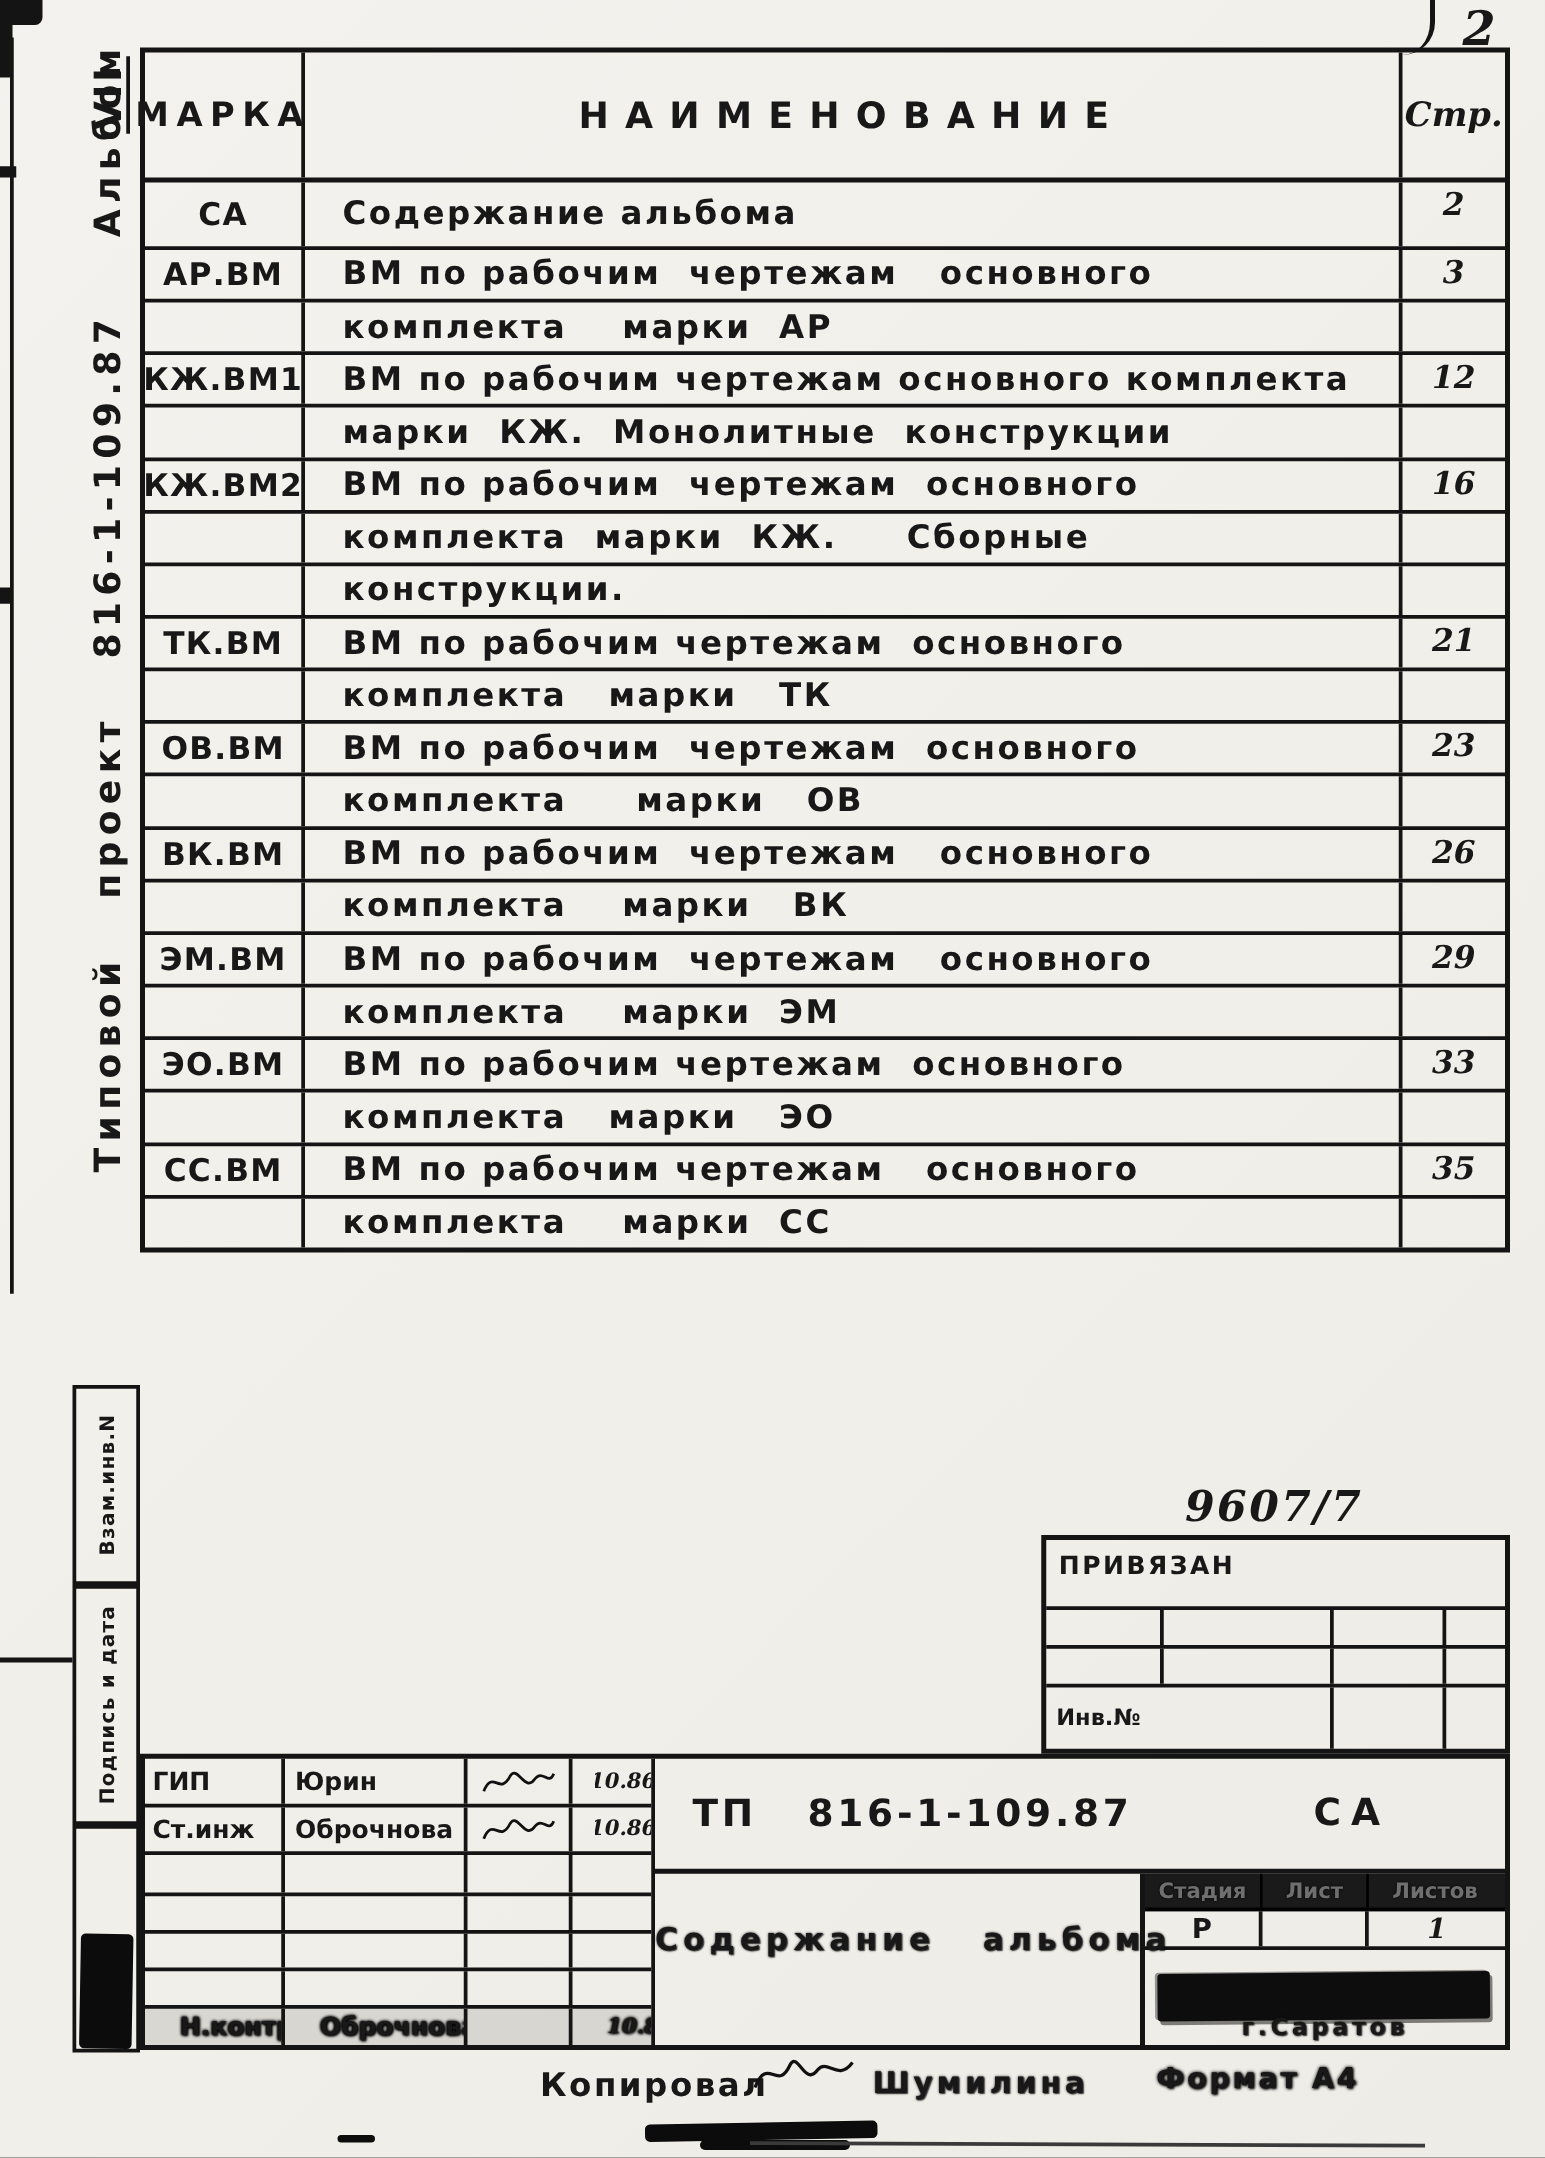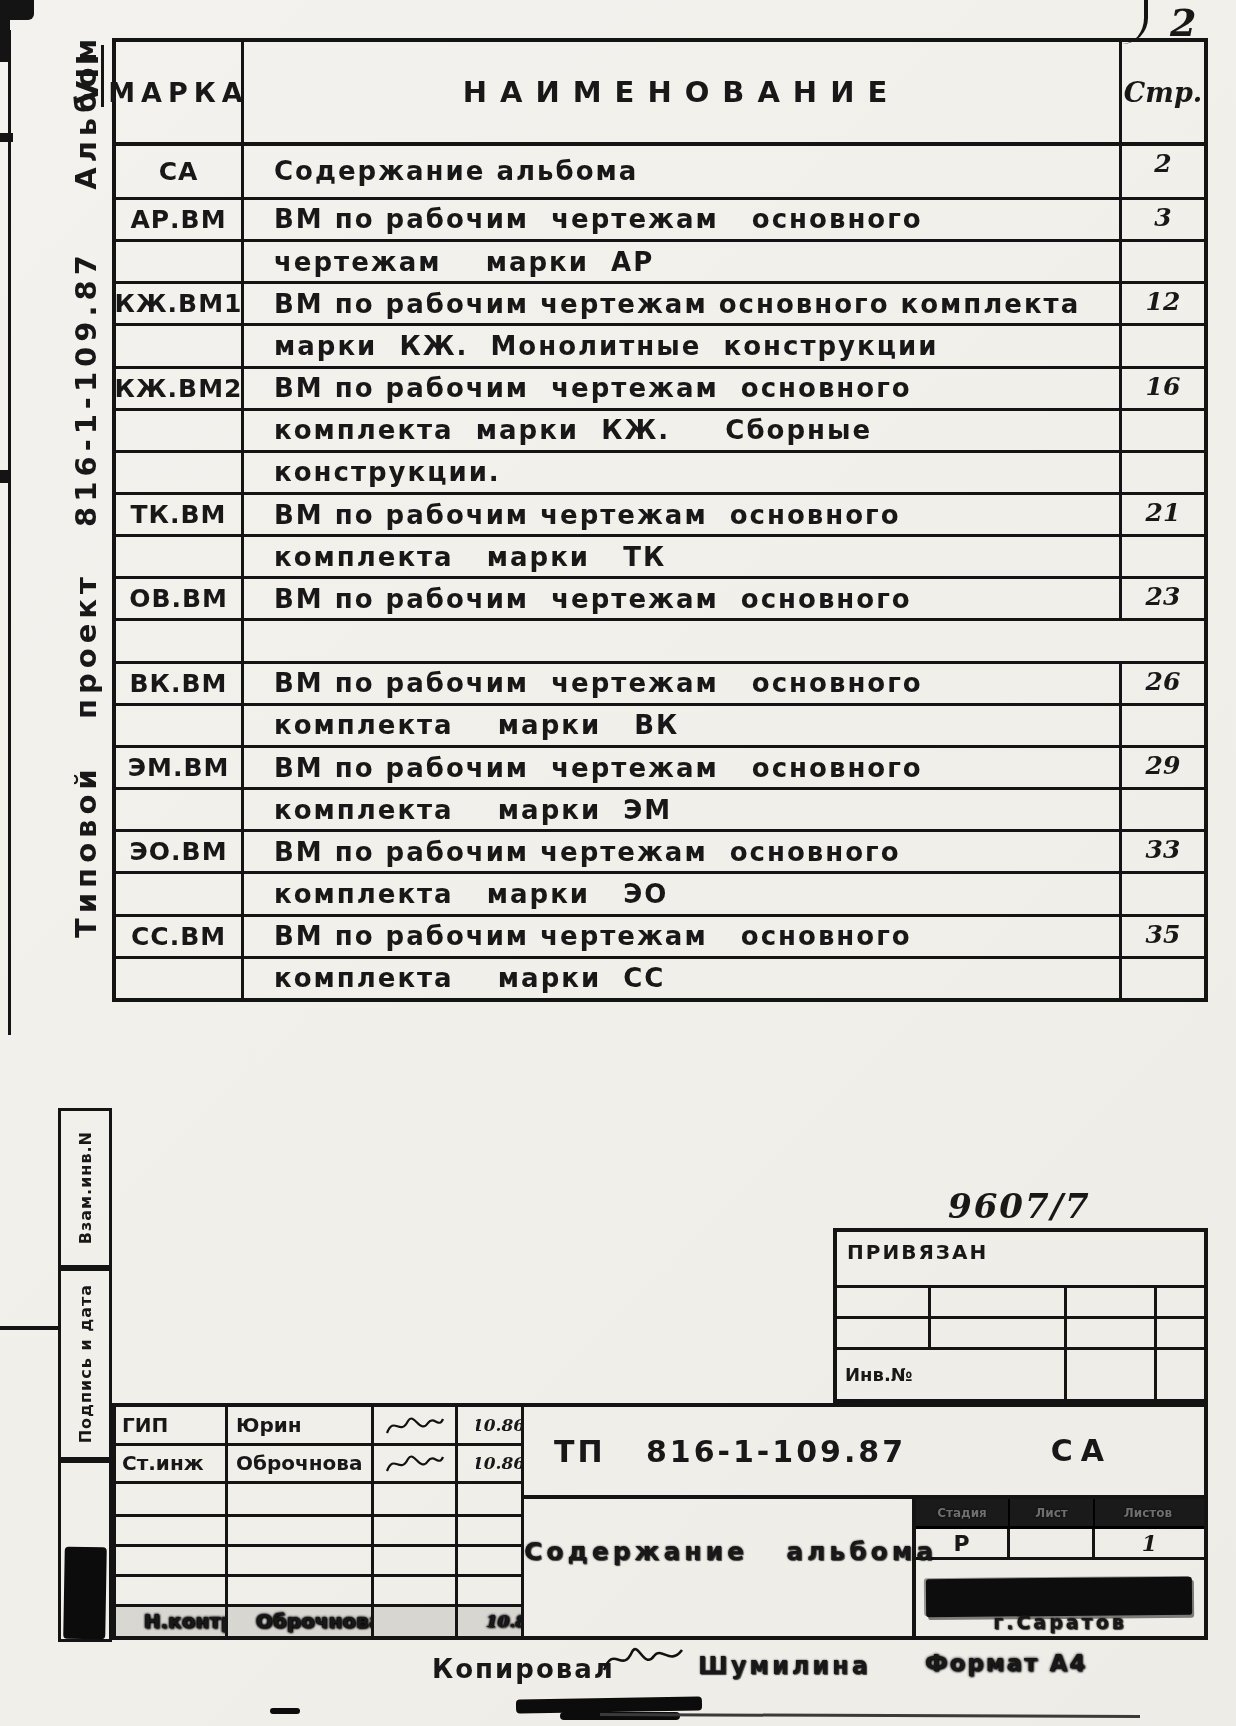--- a/index.html
+++ b/index.html
@@ -81,21 +81,21 @@
     display:flex; align-items:center;}
   .doc-code{margin-left:30px; font-weight:bold; font-size:30px; letter-spacing:3px; white-space:pre;}
   .sheet-mark{position:absolute; right:92px; top:26px; font-weight:bold; font-size:30px;
     letter-spacing:8px;}
   .tb-bottom{flex:1; display:flex;}
   .tb-title-cell{flex:1; border-right:4px solid #141414; position:relative;}
   .doc-title{position:absolute; top:38px; width:100%; text-align:center;
     font-weight:bold; font-size:25px; letter-spacing:4px; white-space:pre;}
   .stamp{width:288px; display:flex; flex-direction:column;}
   .stamp-head{height:30px; display:flex; background:#1a1a1a; border-bottom:3px solid #000;}
-  .stamp-head div{flex-shrink:0; color:#6f6f6f; font-weight:bold; font-size:12px;
+  .stamp-head div{flex-shrink:0; color:#6f6f6f; font-weight:bold; font-size:17px;
     display:flex; align-items:center; justify-content:center; border-right:2px solid #000;
     text-shadow:0 0 2px #000;}
   .sh1{width:94px;} .sh2{width:85px;} .sh3{width:106px; border-right:0 !important;}
   .stamp-vals{height:31px; border-bottom:3px solid #141414; display:flex;}
   .stamp-vals div{display:flex; align-items:center; justify-content:center;
     font-weight:bold; font-size:22px;}
   .sv1{width:94px; border-right:3px solid #141414;}
   .sv2{width:85px; border-right:3px solid #141414;}
   .sv3{flex:1;}
   .stamp-org{flex:1; position:relative;}
@@ -159,21 +159,21 @@
           <div class="cell name">Содержание альбома</div>
           <div class="cell pg">2</div>
         </div>
         <div class="trow">
           <div class="cell mark">АР.ВМ</div>
           <div class="cell name">ВМ по рабочим  чертежам   основного</div>
           <div class="cell pg">3</div>
         </div>
         <div class="trow">
           <div class="cell mark"></div>
-          <div class="cell name">чертежам    марки  АР</div>
+          <div class="cell name">комплекта    марки  АР</div>
           <div class="cell pg"></div>
         </div>
         <div class="trow">
           <div class="cell mark">КЖ.ВМ1</div>
           <div class="cell name">ВМ по рабочим чертежам основного комплекта</div>
           <div class="cell pg">12</div>
         </div>
         <div class="trow">
           <div class="cell mark"></div>
           <div class="cell name">марки  КЖ.  Монолитные  конструкции</div>
@@ -204,20 +204,21 @@
           <div class="cell name">комплекта   марки   ТК</div>
           <div class="cell pg"></div>
         </div>
         <div class="trow">
           <div class="cell mark">ОВ.ВМ</div>
           <div class="cell name">ВМ по рабочим  чертежам  основного</div>
           <div class="cell pg">23</div>
         </div>
         <div class="trow">
           <div class="cell mark"></div>
+          <div class="cell name">комплекта     марки   ОВ</div>
           <div class="cell pg"></div>
         </div>
         <div class="trow">
           <div class="cell mark">ВК.ВМ</div>
           <div class="cell name">ВМ по рабочим  чертежам   основного</div>
           <div class="cell pg">26</div>
         </div>
         <div class="trow">
           <div class="cell mark"></div>
           <div class="cell name">комплекта    марки   ВК</div>

